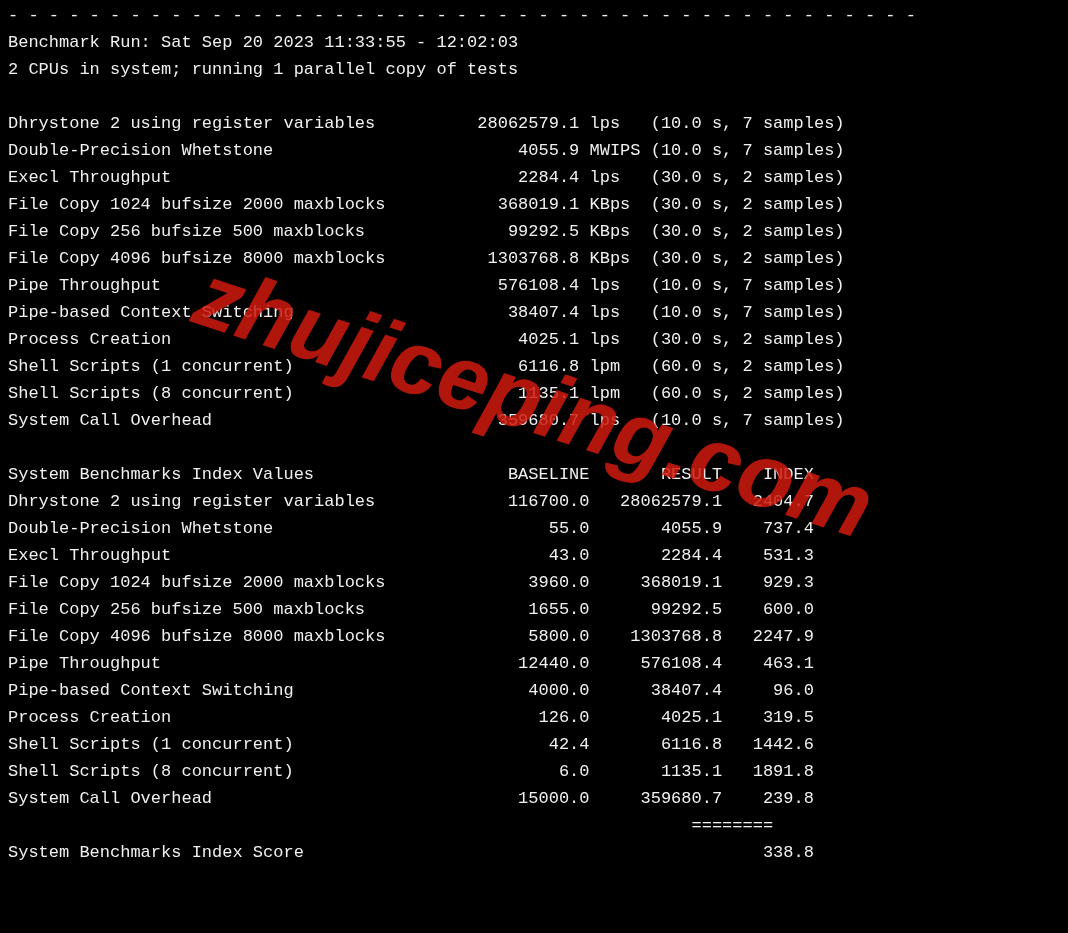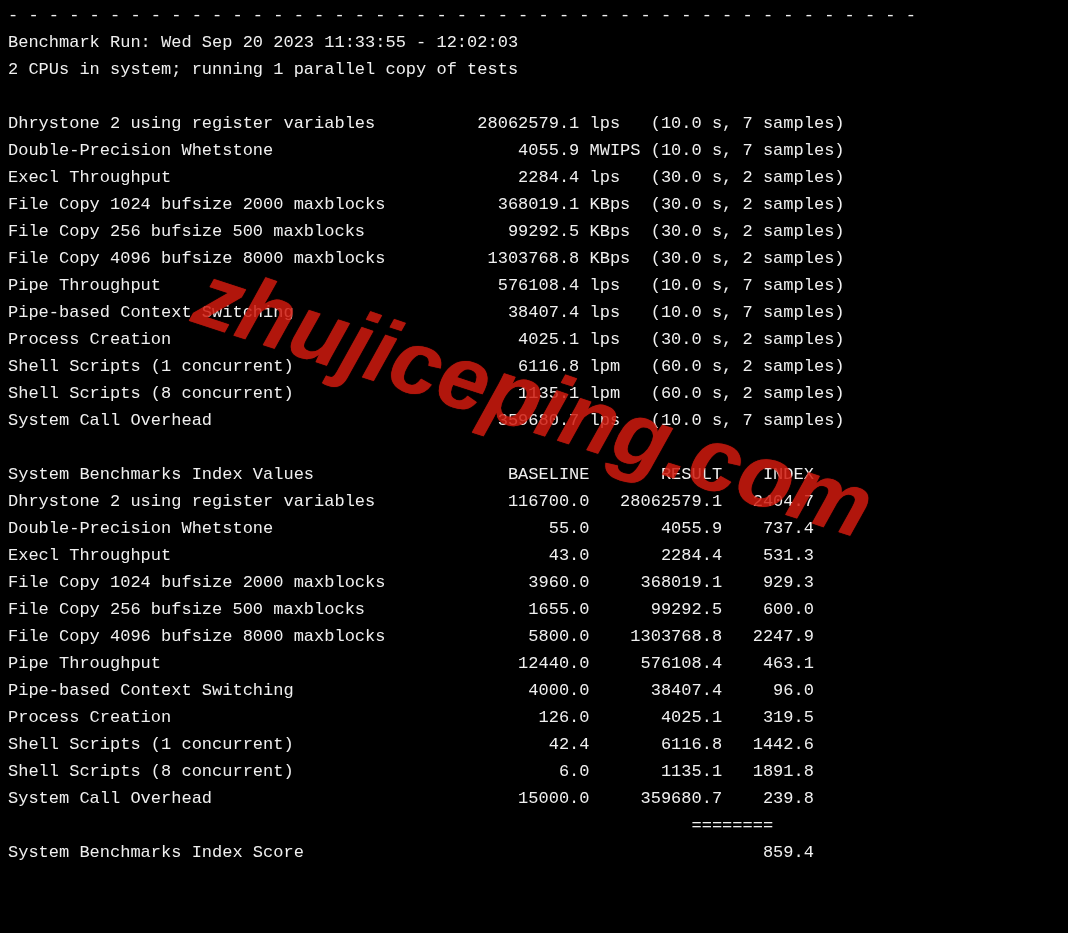--- a/index.html
+++ b/index.html
@@ -30,21 +30,21 @@
     white-space:nowrap;
     pointer-events:none;
     user-select:none;
     text-shadow:0 0 1px #d11b0f;
   }
 </style>
 </head>
 <body>
 
 <pre class="terminal"><span>- - - - - - - - - - - - - - - - - - - - - - - - - - - - - - - - - - - - - - - - - - - - -</span>
-<span>Benchmark Run: Wed Sep 20 2023 11:33:55 - 12:02:03</span>
+<span>Benchmark Run: Sat Sep 20 2023 11:33:55 - 12:02:03</span>
 <span>2 CPUs in system; running 1 parallel copy of tests</span>
 
 <span id="raw-block">Dhrystone 2 using register variables          28062579.1 lps   (10.0 s, 7 samples)
 Double-Precision Whetstone                        4055.9 MWIPS (10.0 s, 7 samples)
 Execl Throughput                                  2284.4 lps   (30.0 s, 2 samples)
 File Copy 1024 bufsize 2000 maxblocks           368019.1 KBps  (30.0 s, 2 samples)
 File Copy 256 bufsize 500 maxblocks              99292.5 KBps  (30.0 s, 2 samples)
 File Copy 4096 bufsize 8000 maxblocks          1303768.8 KBps  (30.0 s, 2 samples)
 Pipe Throughput                                 576108.4 lps   (10.0 s, 7 samples)
 Pipe-based Context Switching                     38407.4 lps   (10.0 s, 7 samples)
@@ -60,14 +60,14 @@
 File Copy 1024 bufsize 2000 maxblocks              3960.0     368019.1    929.3
 File Copy 256 bufsize 500 maxblocks                1655.0      99292.5    600.0
 File Copy 4096 bufsize 8000 maxblocks              5800.0    1303768.8   2247.9
 Pipe Throughput                                   12440.0     576108.4    463.1
 Pipe-based Context Switching                       4000.0      38407.4     96.0
 Process Creation                                    126.0       4025.1    319.5
 Shell Scripts (1 concurrent)                         42.4       6116.8   1442.6
 Shell Scripts (8 concurrent)                          6.0       1135.1   1891.8
 System Call Overhead                              15000.0     359680.7    239.8</span>
 <span>                                                                   ========</span>
-<span id="score-line">System Benchmarks Index Score                                             859.4</span>
+<span id="score-line">System Benchmarks Index Score                                             338.8</span>
 <div class="watermark">zhujiceping.com</div></pre>
 
 </body></html>

